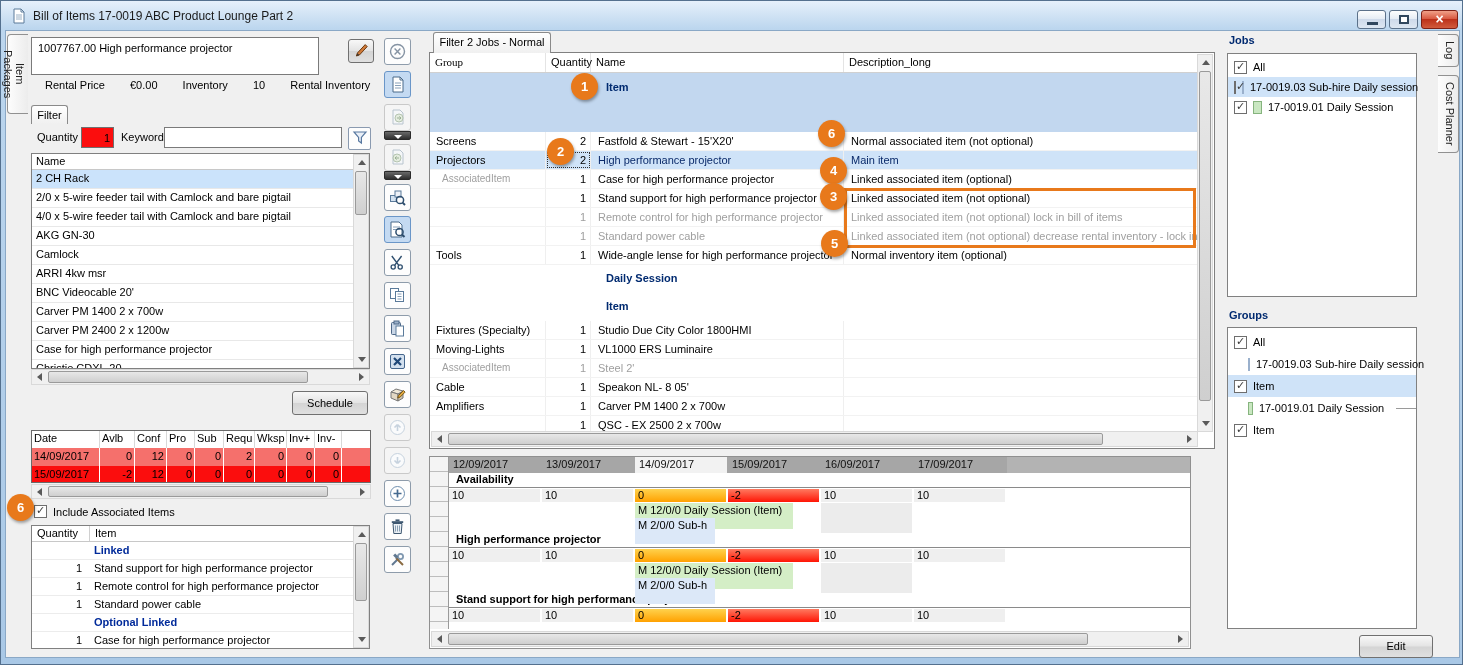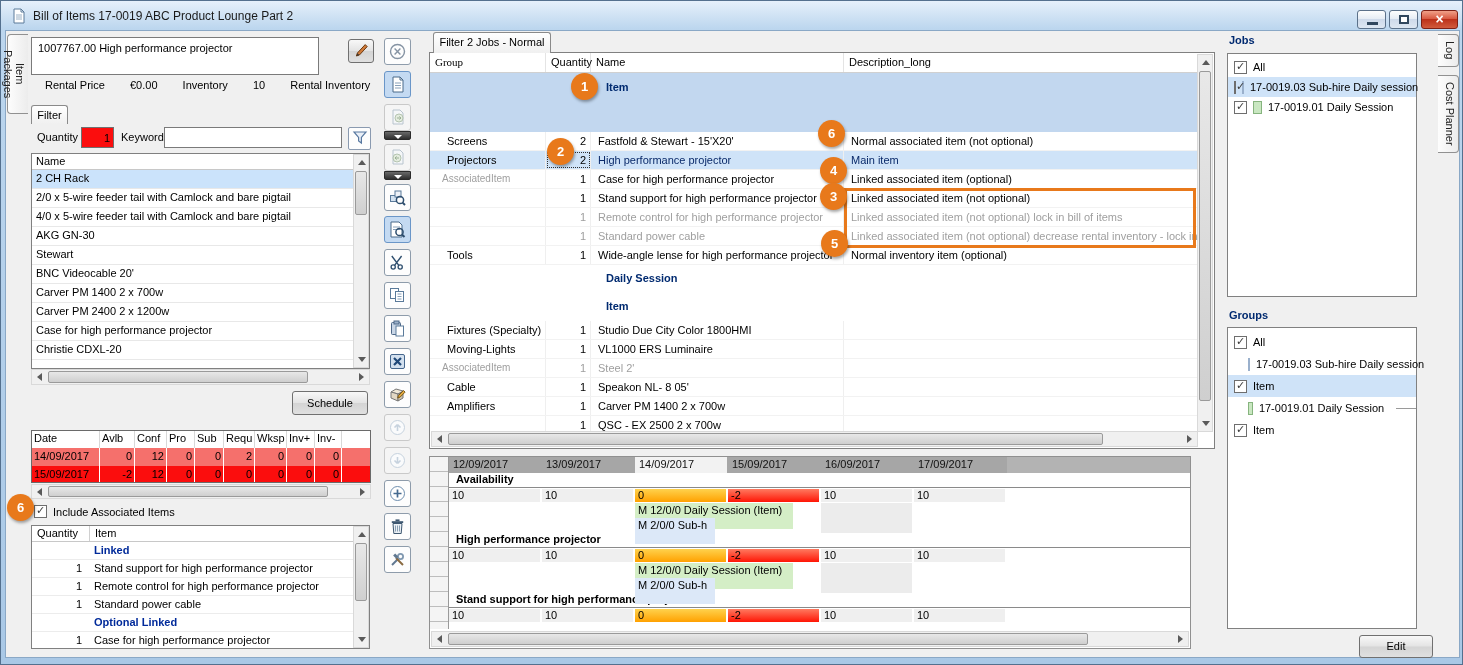--- a/index.html
+++ b/index.html
@@ -105,21 +105,21 @@
   
   .main-tab { left:432px; top:31px; width:118px; height:21px; }
   .main-tbl { position:absolute; left:428px; top:51px; width:786px; height:397px; background:#fff;
               border:1px solid #808080; }
   .mt-inner { position:absolute; left:0; top:0; width:767px; height:379px; overflow:hidden; }
   .mt-hdr { display:flex; height:20px; border-bottom:1px solid #d0d0d0; font-size:11px; }
   .mt-hdr span { padding:3px 0 0 5px; border-right:1px solid #e4e4e4; }
   .mc0{width:116px;font-family:Liberation Serif, serif;} .mc1{width:45px;} .mc2{width:253px;} .mc3{flex:1;border-right:none!important;}
   .mrow { display:flex; height:19px; font-size:11px; border-bottom:1px solid #f2f2f2; }
   .mrow span { padding-top:3px; border-right:1px solid #efefef; white-space:nowrap; overflow:hidden; }
-  .mrow .c-group { width:116px; padding-left:17px; }
+  .mrow .c-group { width:116px; padding-left:6px; }
   .mrow .c-qty { width:45px; text-align:right; padding-right:4px; }
   .mrow .c-name { width:253px; padding-left:7px; }
   .mrow .c-desc { flex:1; padding-left:7px; border-right:none; }
   .mrow.r-sel { background:#cfe3f8; }
   .mrow.r-sel .c-name, .mrow.r-sel .c-desc { color:#0a2a6a; }
   .mrow.r-sel .c-qty { outline:1px dotted #303030; outline-offset:-2px; }
   .mrow.r-grey .c-name, .mrow.r-grey .c-desc, .mrow.r-grey .c-qty { color:#9f9f9f; }
   .mrow .g-assoc { color:#9f9f9f; font-size:10px; padding-left:12px; }
   .banner-blue { background:#c2d7ef; height:59px; }
   .mbanner { height:29px; font-size:11px; font-weight:bold; color:#002a70; padding:8px 0 0 176px; }
@@ -215,21 +215,22 @@
         <path d="M2 2 h12 l-4.6 5.4 v5.6 l-2.8-2 v-3.6 z" fill="#e9eff7" stroke="#5878a0" stroke-width="1.2"></path>
       </svg>
   </div>
 
   <div class="name-list">
     <div class="hdr">Name</div>
     <div class="nrow sel">2 CH Rack</div>
     <div class="nrow">2/0 x 5-wire feeder tail with Camlock  and bare pigtail</div>
     <div class="nrow">4/0 x 5-wire feeder tail with Camlock  and bare pigtail</div>
     <div class="nrow">AKG GN-30</div>
-    <div class="nrow">Stewart</div>
+    <div class="nrow">Camlock</div>
+    <div class="nrow">ARRI 4kw msr</div>
     <div class="nrow">BNC Videocable 20'</div>
     <div class="nrow">Carver PM 1400 2 x 700w</div>
     <div class="nrow">Carver PM 2400  2 x 1200w</div>
     <div class="nrow">Case for high performance projector</div>
     <div class="nrow">Christie CDXL-20</div>
   </div>
 
   <div class="sb" style="left:352px; top:153px; width:16px; height:214px;">
     <span class="ar aru" style="left:4px; top:5px;"></span>
     <div class="thumb" style="left:1px; top:16px; width:12px; height:44px;"></div>

